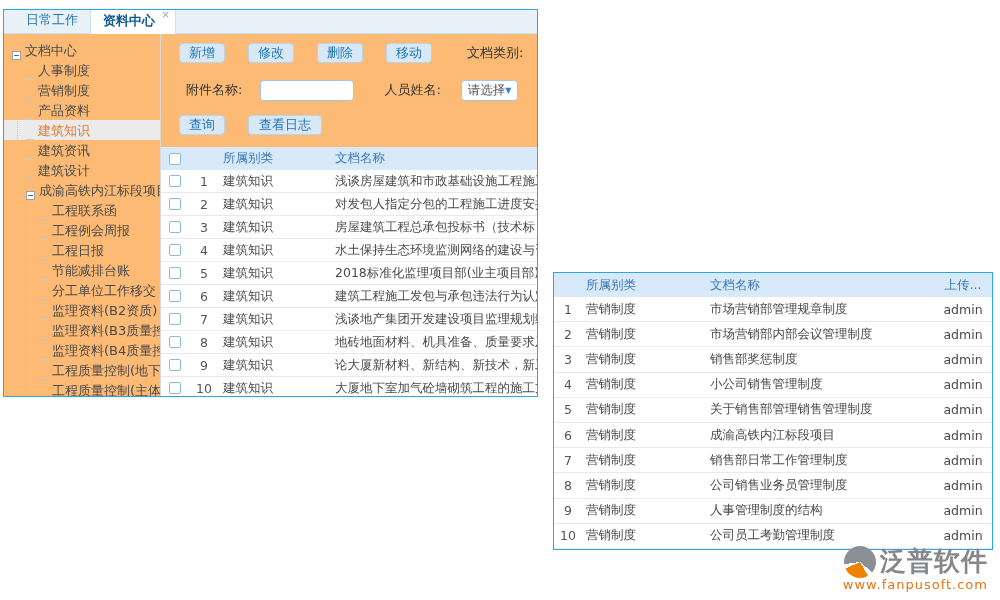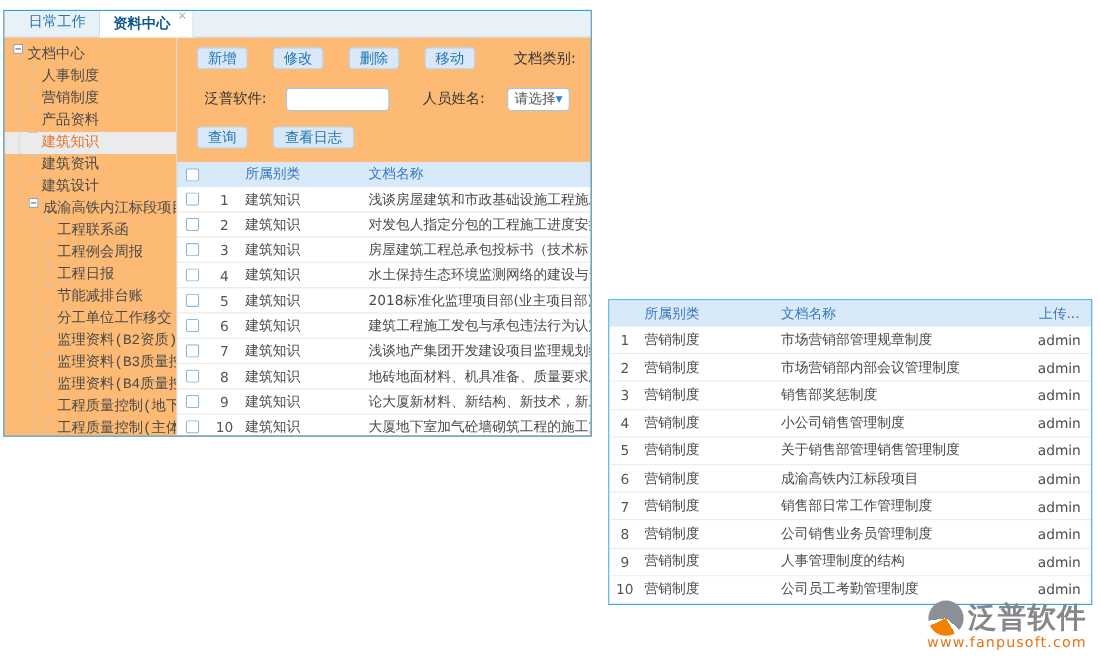--- a/index.html
+++ b/index.html
@@ -12,21 +12,21 @@
   .tab.active { background:#fff; border:1px solid #cfdfee; border-bottom:none; margin-bottom:-1px; color:#10588f; font-weight:bold; padding-right:20px; }
   .tab-close { position:absolute; right:5px; top:0px; font-size:10px; color:#9aa7b5; font-weight:normal; }
 
   .window-body { flex:1; display:flex; overflow:hidden; }
 
   
   .sidebar { width:157px; flex:none; border-right:1px solid #d9d9d9; padding-top:6px; overflow:hidden; position:relative; }
   .guide { position:absolute; width:0; border-left:1px dotted #c9c9c9; }
   .g1 { left:13px; top:20px; height:140px; }
   .g2 { left:27px; top:164px; height:200px; }
-  .tree-item { height:20px; display:flex; align-items:flex-start; font-size:13px; color:#4a4a4a; white-space:nowrap; cursor:pointer;font-family:Liberation Mono, monospace; }
+  .tree-item { height:20px; display:flex; align-items:flex-end; font-size:13px; color:#4a4a4a; white-space:nowrap; cursor:pointer; }
   .tree-item.d0 { padding-left:8px; }
   .tree-item.d1 { padding-left:22px; }
   .tree-item.d2 { padding-left:36px; }
   .tree-item.selected { background:#ebebeb; color:#e2762f; }
   .expand-box { width:9px; height:9px; border:1px solid #9aa0a6; background:#fff; margin-right:4px; position:relative; flex:none; }
   .expand-box::after { content:""; position:absolute; left:1px; right:1px; top:3px; border-top:1px solid #666; }
   .tick { width:8px; border-top:1px solid #c9c9c9; margin-right:4px; flex:none; }
 
   
   .main { flex:1; display:flex; flex-direction:column; overflow:hidden; position:relative; }
@@ -170,21 +170,21 @@
         <div class="btn">移动</div>
         <span class="flabel" style="margin-left:12px; margin-right:8px;text-align:right;">文档类别:</span>
         <span class="select">
           <span>请选择</span>
           <span class="caret">▼</span>
         </span>
         <span class="flabel cutlabel" style="margin-left:20px; width:30px;">文档</span>
       </div>
 
       <div class="trow trow2">
-        <span class="flabel" style="margin-right:6px;">泛普软件:</span>
+        <span class="flabel" style="margin-right:6px;">附件名称:</span>
         <input class="tinput" value="" style="">
         <span class="flabel" style="margin-left:18px; margin-right:8px;">人员姓名:</span>
         <span class="select">
           <span>请选择</span>
           <span class="caret">▼</span>
         </span>
         <span class="flabel" style="margin-left:24px;">上传日期</span>
       </div>
 
       <div class="trow trow3">

